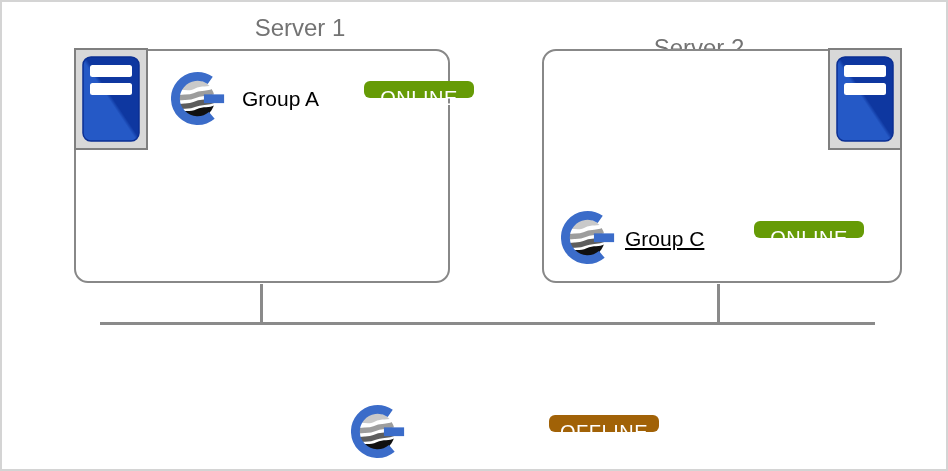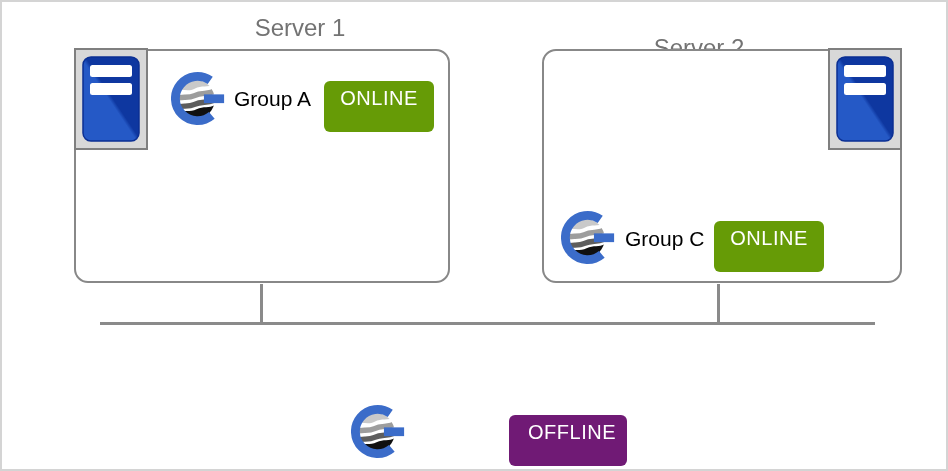--- a/index.html
+++ b/index.html
@@ -28,26 +28,26 @@
   .frame-2{left:826px;top:46px;}
   .tower-svg{width:58px;height:86px;display:block;}
   .logo{position:absolute;width:59px;height:59px;z-index:2;}
   .logo-a{left:169px;top:67px;}
   .logo-c{left:559px;top:206px;}
   .logo-b{left:349px;top:400px;}
   .group-label{
     position:absolute;transform:translateY(-50%);font-size:21px;color:#000;
     white-space:nowrap;z-index:2;
   }
-  .label-a{left:232px;top:97px;}
-  .label-c{left:623px;top:237px;}
+  .label-a{left:240px;top:97px;}
+  .label-c{left:623px;top:237px;text-decoration:underline;}
   .label-b{left:416px;top:431px;}
   .status-badge{
-    position:absolute;width:110px;height:51px;line-height:35px;border-radius:6px;
-    color:#ffffff;font-size:20px;text-align:center;letter-spacing:.5px;z-index:2;
+    position:absolute;width:110px;height:17px;line-height:35px;border-radius:6px;
+    color:#ffffff;font-size:20px;text-align:center;letter-spacing:.5px;z-index:2;margin-left:40px;
   }
   .badge-a{left:322px;top:79px;}
   .badge-c{left:712px;top:219px;}
   .badge-b{left:507px;top:413px;}
   .connector-v{position:absolute;width:3px;height:41px;top:282px;background:#8a8a8a;z-index:1;}
   .v-1{left:258px;}
   .v-2{left:715px;}
   .bus-line{position:absolute;left:98px;top:320px;width:775px;height:3px;background:#8a8a8a;z-index:1;}
   .defs-svg{position:absolute;width:0;height:0;}
 </style>
@@ -115,15 +115,15 @@
   <div class="group-label label-c">Group C</div>
   <div class="status-badge badge-c" style="background: rgb(102, 155, 6);">ONLINE</div>
 
   <div class="connector-v v-1"></div>
   <div class="connector-v v-2"></div>
   <div class="bus-line"></div>
 
   <svg class="logo logo-b" viewBox="0 0 60 60">
       <use href="#glogo"></use>
     </svg>
-  <div class="status-badge badge-b" style="background: #701a75; padding-left: 8px;">OFFLINE</div>
+  <div class="status-badge badge-b" style="background: #a16207;">OFFLINE</div>
 
 </div>
 
 </body></html>

